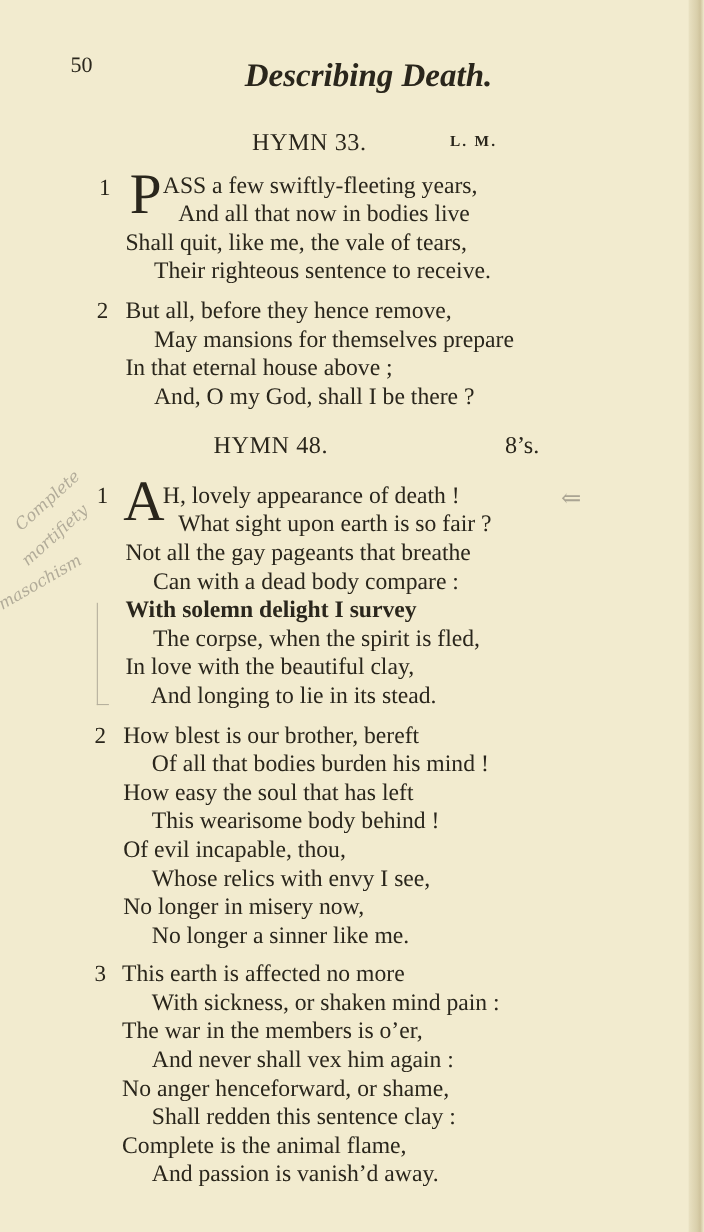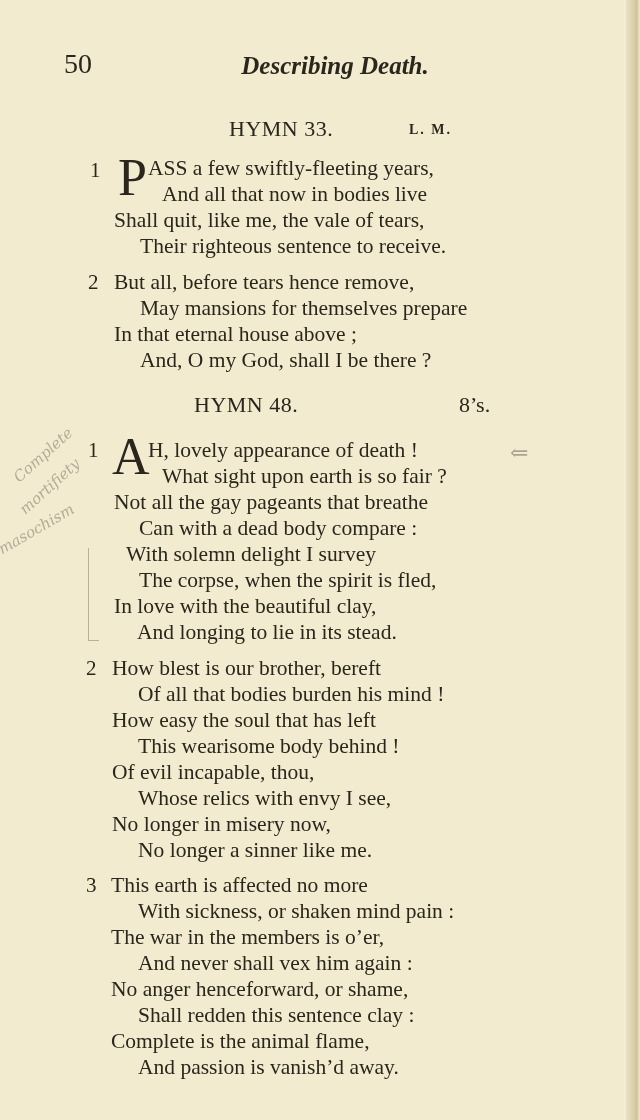--- a/index.html
+++ b/index.html
@@ -9,25 +9,25 @@
     position: relative;
     font-family: "Liberation Serif", "DejaVu Serif", serif;
     color: #2a261c;
   }
   .page-edge {
     position: absolute; top: 0; right: 0; width: 14px; height: 1120px;
     background: linear-gradient(to right, #e9e1c2 0%, #d9cfab 55%, #cfc39d 75%, #efe8cc 100%);
   }
   .page-number {
     position: absolute; left: 64px; top: 48px;
-    font-size: 28px; letter-spacing: 0px;
+    font-size: 20px; letter-spacing: 0px;
   }
   .running-head {
     position: absolute; left: 0; width: 640px; top: 52px; text-align: center;
-    font-style: italic; font-weight: bold; font-size: 25px; padding-left: 30px; box-sizing: border-box;
+    font-style: italic; font-weight: bold; font-size: 30px; padding-left: 30px; box-sizing: border-box;
   }
   .hymn-header {
     position: absolute; font-size: 22px;
   }
   .hymn-header .title { letter-spacing: 0.5px; }
   .hymn-header .meter { position: absolute; white-space: nowrap; }
   .smallcaps { font-size: 14px; letter-spacing: 2px; font-weight: bold; }
   .line {
     position: absolute; font-size: 21.5px; white-space: nowrap; line-height: 26px;
   }
@@ -66,39 +66,39 @@
   <div class="verse-num" style="left:90px; top:157px;">1</div>
   <div class="dropcap" style="left:118px; top:152px;">P</div>
   <div class="line" style="left:148px; top:155px;">ASS  a few swiftly-fleeting years,</div>
   <div class="line" style="left:162px; top:181px;">And all that now in bodies live</div>
   <div class="line" style="left:114px; top:207px;">Shall quit, like me, the vale of tears,</div>
   <div class="line" style="left:140px; top:233px;">Their righteous sentence to receive.</div>
 </div>
 
 <div>
   <div class="verse-num" style="left:88px; top:269px;">2</div>
-  <div class="line" style="left:114px; top:269px;">But all, before tears hence remove,</div>
+  <div class="line" style="left:114px; top:269px;">But all, before they hence remove,</div>
   <div class="line" style="left:140px; top:295px;">May mansions for themselves prepare</div>
   <div class="line" style="left:114px; top:321px;">In that eternal house above ;</div>
   <div class="line" style="left:140px; top:347px;">And, O my God, shall I be there ?</div>
 </div>
 
 <div class="hymn-header" style="left:194px; top:392px;">
   <span class="title">HYMN 48.</span>
   <span class="meter" style="left:265px; top:0;">8’s.</span>
 </div>
 
 <div>
   <div class="verse-num" style="left:88px; top:437px;">1</div>
   <div class="dropcap" style="left:112px; top:431px;">A</div>
   <div class="line" style="left:148px; top:437px;">H, lovely appearance of death !</div>
   <div class="line" style="left:162px; top:463px;">What sight upon earth is so fair ?</div>
   <div class="line" style="left:114px; top:489px;font-family:Liberation Serif, serif;">Not all the gay pageants that breathe</div>
   <div class="line" style="left:139px; top:515px;">Can with a dead body compare :</div>
-  <div class="line" style="left:126px; top:541px;">With solemn delight I survey</div>
+  <div class="line" style="left:114px; top:541px;font-weight:bold;">With solemn delight I survey</div>
   <div class="line" style="left:139px; top:567px;">The corpse, when the spirit is fled,</div>
   <div class="line" style="left:114px; top:593px;">In love with the beautiful clay,</div>
   <div class="line" style="left:137px; top:619px;">And longing to lie in its stead.</div>
 </div>
 
 <div>
   <div class="verse-num" style="left:86px; top:655px;">2</div>
   <div class="line" style="left:112px; top:655px;">How blest is our brother, bereft</div>
   <div class="line" style="left:138px; top:681px;">Of all that bodies burden his mind !</div>
   <div class="line" style="left:112px; top:707px;">How easy the soul that has left</div>

